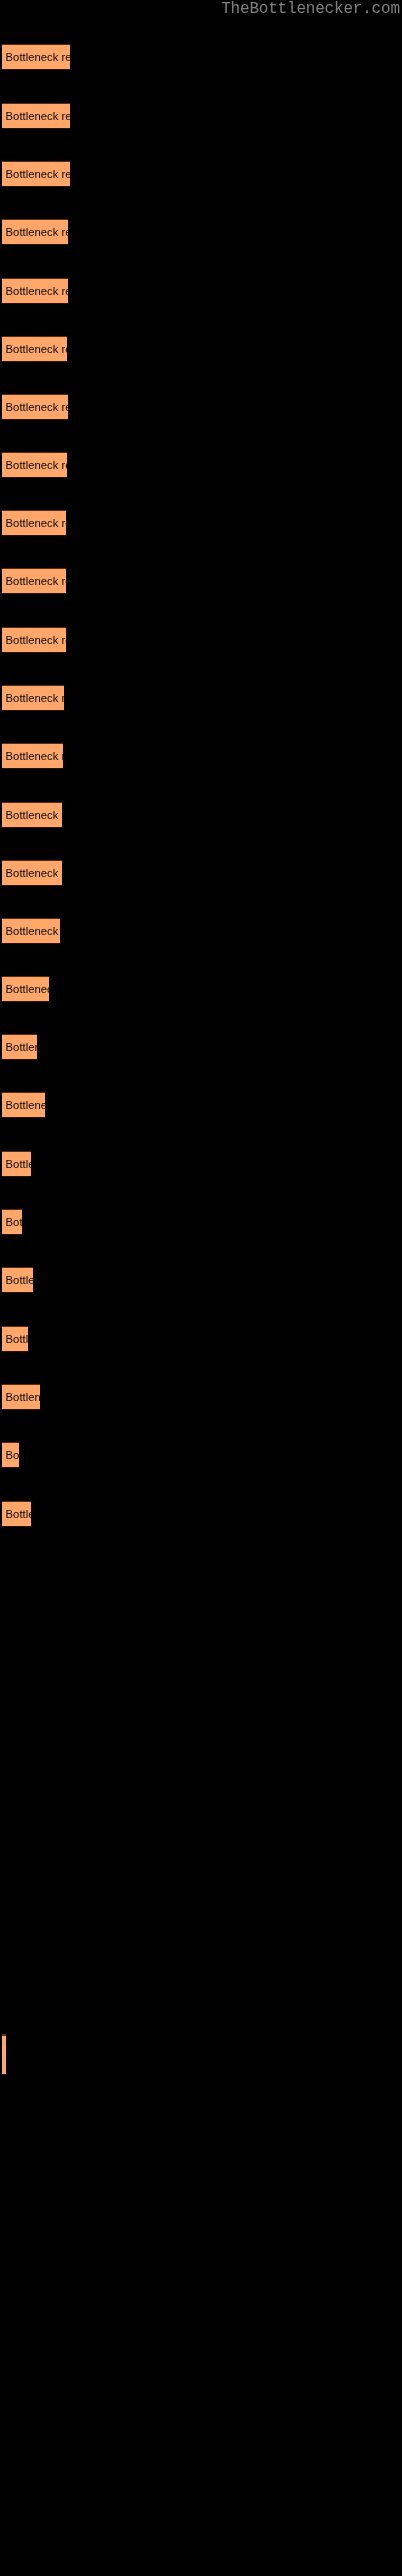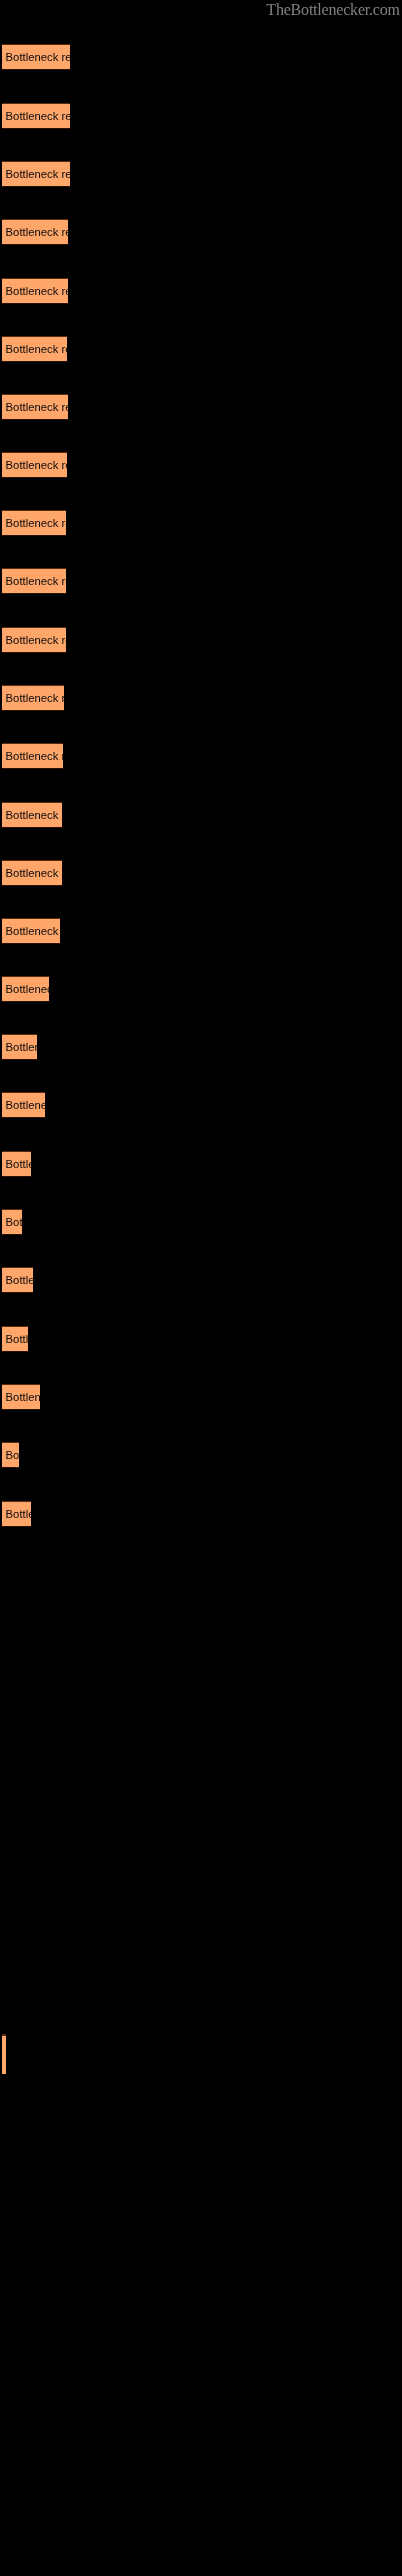--- a/index.html
+++ b/index.html
@@ -18,21 +18,21 @@
   .watermark {
     position: absolute;
     top: 0px;
     left: 0px;
     width: 403px;
     text-align: right;
     padding-right: 3.2px;
     box-sizing: border-box;
     color: #808080;
     font-size: 16px;
-    font-family: Liberation Serif, serif;
+    font-family: Liberation Mono, monospace;
     letter-spacing: -0.2px;
     line-height: 19.3px;
     white-space: nowrap;
   }
 
   .chart-area {
     position: absolute;
     top: 0;
     left: 0;
     width: 403px;

